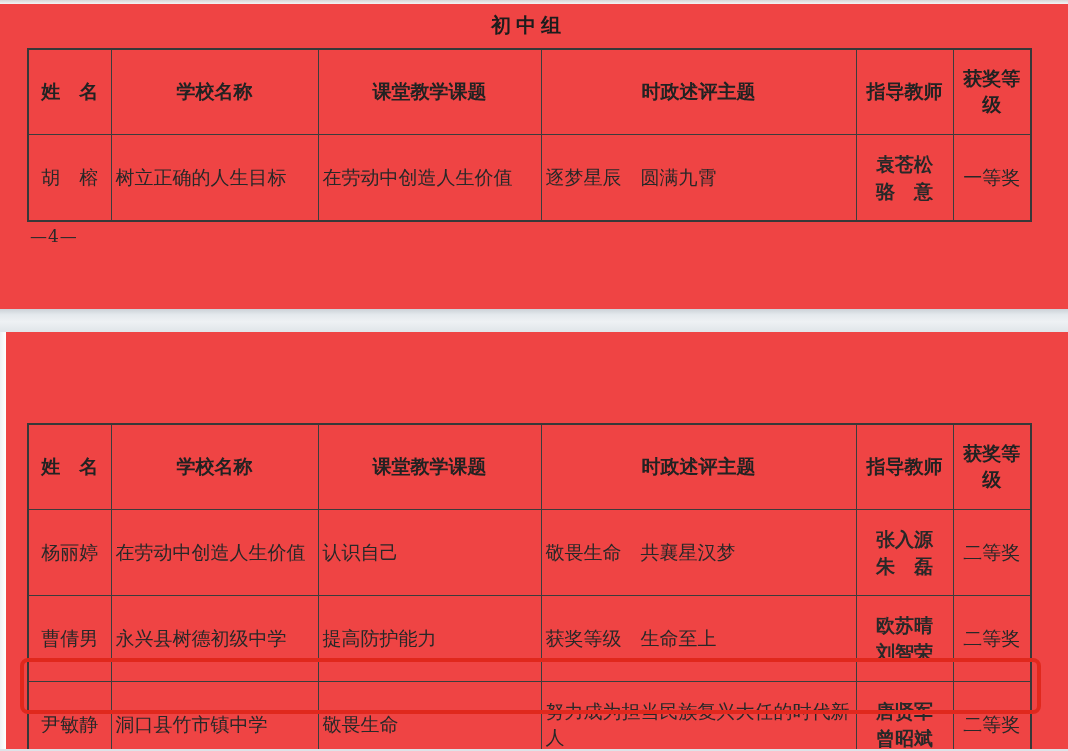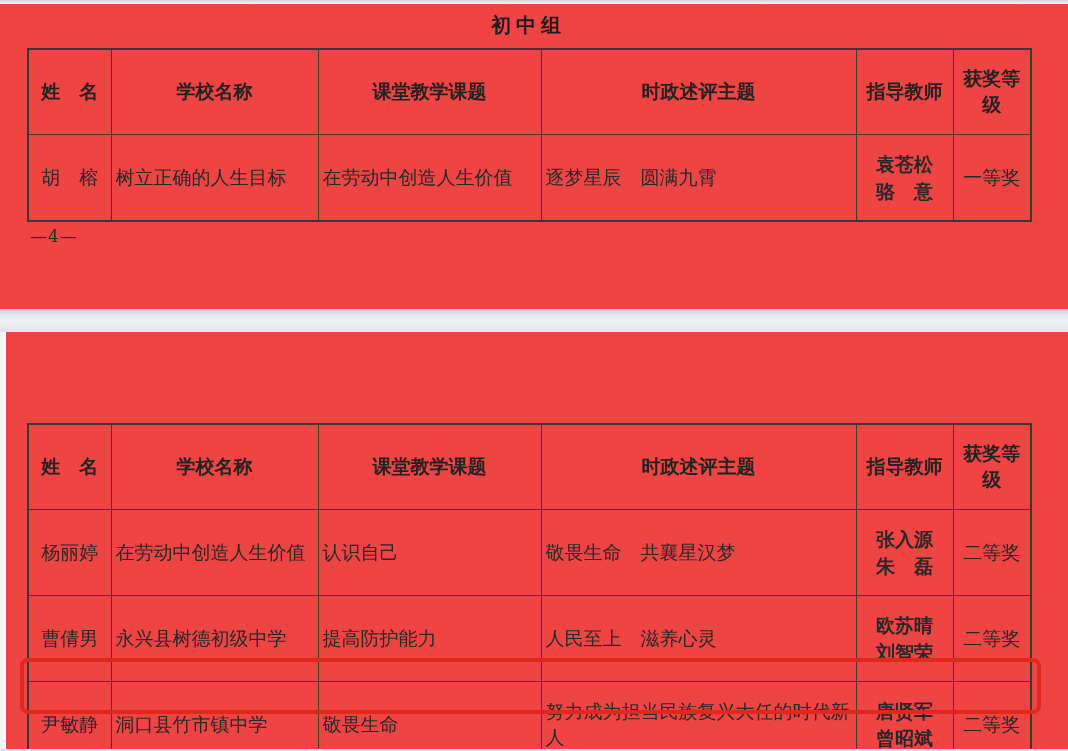--- a/index.html
+++ b/index.html
@@ -109,21 +109,21 @@
         <td class="c-lesson">认识自己</td>
         <td class="c-topic">敬畏生命　共襄星汉梦</td>
         <td class="c-teachers">张入源
 朱　磊</td>
         <td class="c-award">二等奖</td>
       </tr>
       <tr style="height:48px">
         <td class="c-name">曹倩男</td>
         <td class="c-school">永兴县树德初级中学</td>
         <td class="c-lesson">提高防护能力</td>
-        <td class="c-topic">人民至上　滋养心灵</td>
+        <td class="c-topic">获奖等级　生命至上</td>
         <td class="c-teachers">欧苏晴
 刘智荣</td>
         <td class="c-award">二等奖</td>
       </tr>
       <tr style="height:56px">
         <td class="c-name">尹敏静</td>
         <td class="c-school">洞口县竹市镇中学</td>
         <td class="c-lesson">敬畏生命</td>
         <td class="c-topic">努力成为担当民族复兴大任的时代新人</td>
         <td class="c-teachers">唐贤军

